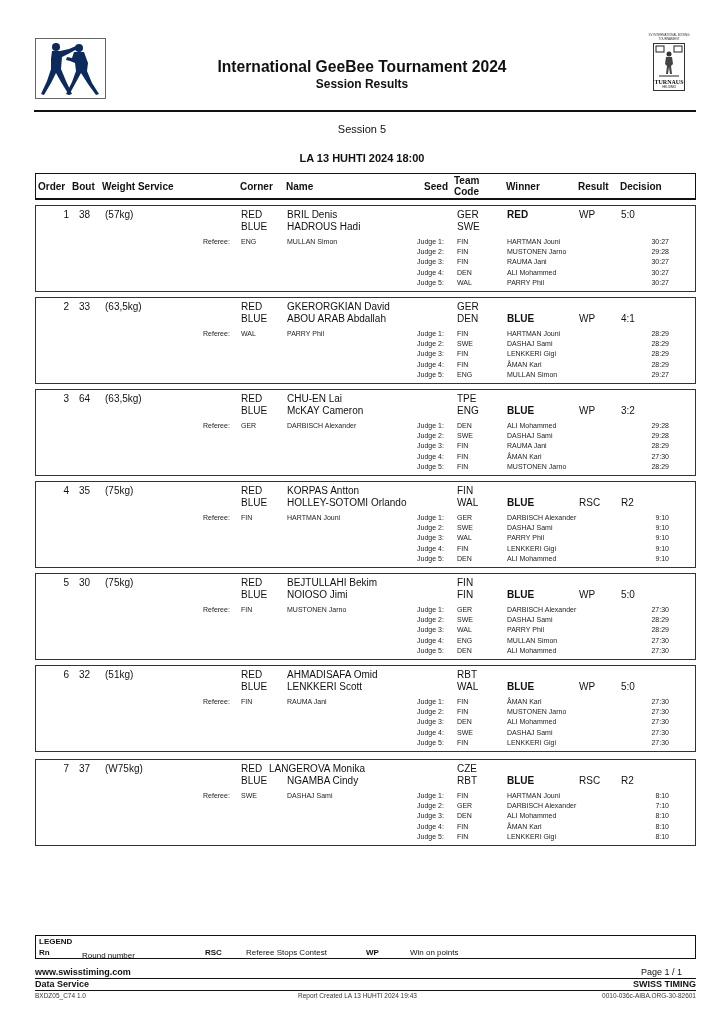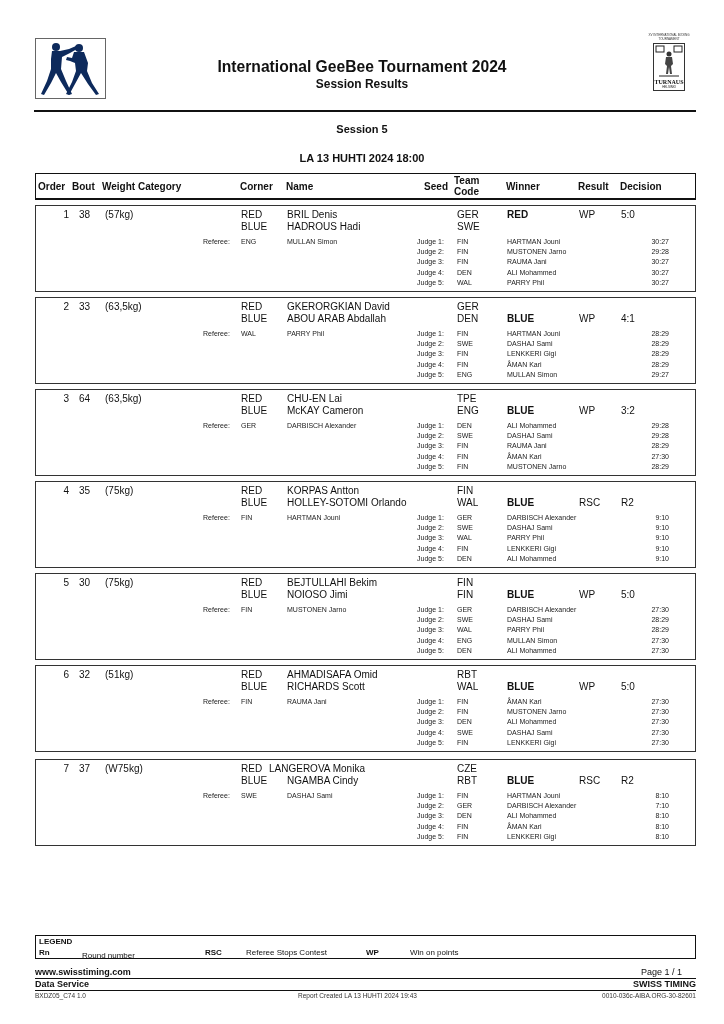--- a/index.html
+++ b/index.html
@@ -5,21 +5,21 @@
   html, body { margin: 0; padding: 0; background: #fff; }
   body { width: 724px; height: 1024px; position: relative; font-family: "Liberation Sans", sans-serif; color: #111; overflow: hidden; }
   .abs { position: absolute; }
   .logo-left { left: 35px; top: 38px; width: 71px; height: 61px; border: 1px solid #666; box-sizing: border-box; background: #fff; }
   .logo-right { left: 643px; top: 34px; width: 52px; height: 70px; }
   .logo-right .cap { font-size: 3px; text-align: center; line-height: 3.5px; color: #333; }
   .logo-right .frame { margin: 2px auto 0; width: 32px; height: 48px; border: 1px solid #333; box-sizing: border-box; position: relative; }
   .title { left: 0; width: 724px; top: 57px; text-align: center; font-size: 17px; font-weight: bold; transform: scaleX(0.92); }
   .subtitle { left: 0; width: 724px; top: 76px; text-align: center; font-size: 13px; font-weight: bold; transform: scaleX(0.92); }
   .topline { left: 34px; top: 110px; width: 662px; height: 2px; background: #111; }
-  .session { left: 0; width: 724px; top: 123px; text-align: center; font-size: 11px; font-weight: bold; }
+  .session { left: 0; width: 724px; top: 123px; text-align: center; font-size: 11px; font-weight: normal; }
   .date { left: 0; width: 724px; top: 152px; text-align: center; font-size: 11px; font-weight: bold; }
   .hdrbox { left: 35px; top: 173px; width: 661px; height: 27px; border: 1.5px solid #111; border-bottom-width: 2px; box-sizing: border-box; }
   .hdr { font-size: 10px; font-weight: bold; top: 181px; }
   .hdr.two { top: 175px; line-height: 11px; }
   .bout { left: 35px; width: 661px; border: 1px solid #333; border-top-width: 1.5px; box-sizing: border-box; }
   .bout .c { position: absolute; font-size: 10px; white-space: nowrap; }
   .bout .s { position: absolute; font-size: 7px; white-space: nowrap; color: #222; }
   .bout .b { font-weight: bold; }
   .legendbox { left: 35px; top: 935px; width: 661px; height: 24px; border: 1px solid #111; box-sizing: border-box; }
   .legendbox .t { position: absolute; font-size: 8px; white-space: nowrap; }
@@ -59,21 +59,21 @@
 
 <div class="abs title">International GeeBee Tournament 2024</div>
 <div class="abs subtitle">Session Results</div>
 <div class="abs topline"></div>
 <div class="abs session">Session 5</div>
 <div class="abs date">LA 13 HUHTI 2024  18:00</div>
 
 <div class="abs hdrbox"></div>
 <div class="abs hdr" style="left:38px">Order</div>
 <div class="abs hdr" style="left:72px">Bout</div>
-<div class="abs hdr" style="left:102px">Weight Category</div>
+<div class="abs hdr" style="left:102px">Weight Service</div>
 <div class="abs hdr" style="left:240px">Corner</div>
 <div class="abs hdr" style="left:286px">Name</div>
 <div class="abs hdr" style="left:420px;width:28px;text-align:right">Seed</div>
 <div class="abs hdr two" style="left:454px">
   <div>Team</div>
   <div>Code</div>
 </div>
 <div class="abs hdr" style="left:506px">Winner</div>
 <div class="abs hdr" style="left:578px">Result</div>
 <div class="abs hdr" style="left:620px">Decision</div>
@@ -264,21 +264,21 @@
       <div class="s" style="left: 471px; top: 72.8px;">ALI Mohammed</div>
       <div class="s" style="left: 615px; top: 72.8px; width: 18px; text-align: right;">27:30</div>
     </div>
     <div class="abs bout" style="top: 665px; height: 87px;">
       <div class="c" style="left: 23px; top: 3px; width: 10px; text-align: right;">6</div>
       <div class="c" style="left: 43px; top: 3px;">32</div>
       <div class="c" style="left: 69px; top: 3px;">(51kg)</div>
       <div class="c" style="left: 205px; top: 3px;">RED</div>
       <div class="c" style="left: 205px; top: 15px;">BLUE</div>
       <div class="c" style="left: 251px; top: 3px;">AHMADISAFA Omid</div>
-      <div class="c" style="left: 251px; top: 15px;">RICHARDS Scott</div>
+      <div class="c" style="left: 251px; top: 15px;">LENKKERI Scott</div>
       <div class="c" style="left: 421px; top: 3px;">RBT</div>
       <div class="c" style="left: 421px; top: 15px;">WAL</div>
       <div class="c b" style="left: 471px; top: 15px;">BLUE</div>
       <div class="c" style="left: 543px; top: 15px;">WP</div>
       <div class="c" style="left: 585px; top: 15px;">5:0</div>
       <div class="s" style="left: 167px; top: 32px;">Referee:</div>
       <div class="s" style="left: 205px; top: 32px;">FIN</div>
       <div class="s" style="left: 251px; top: 32px;">RAUMA Jani</div>
       <div class="s" style="left: 381px; top: 32px;">Judge 1:</div>
       <div class="s" style="left: 421px; top: 32px;">FIN</div>

